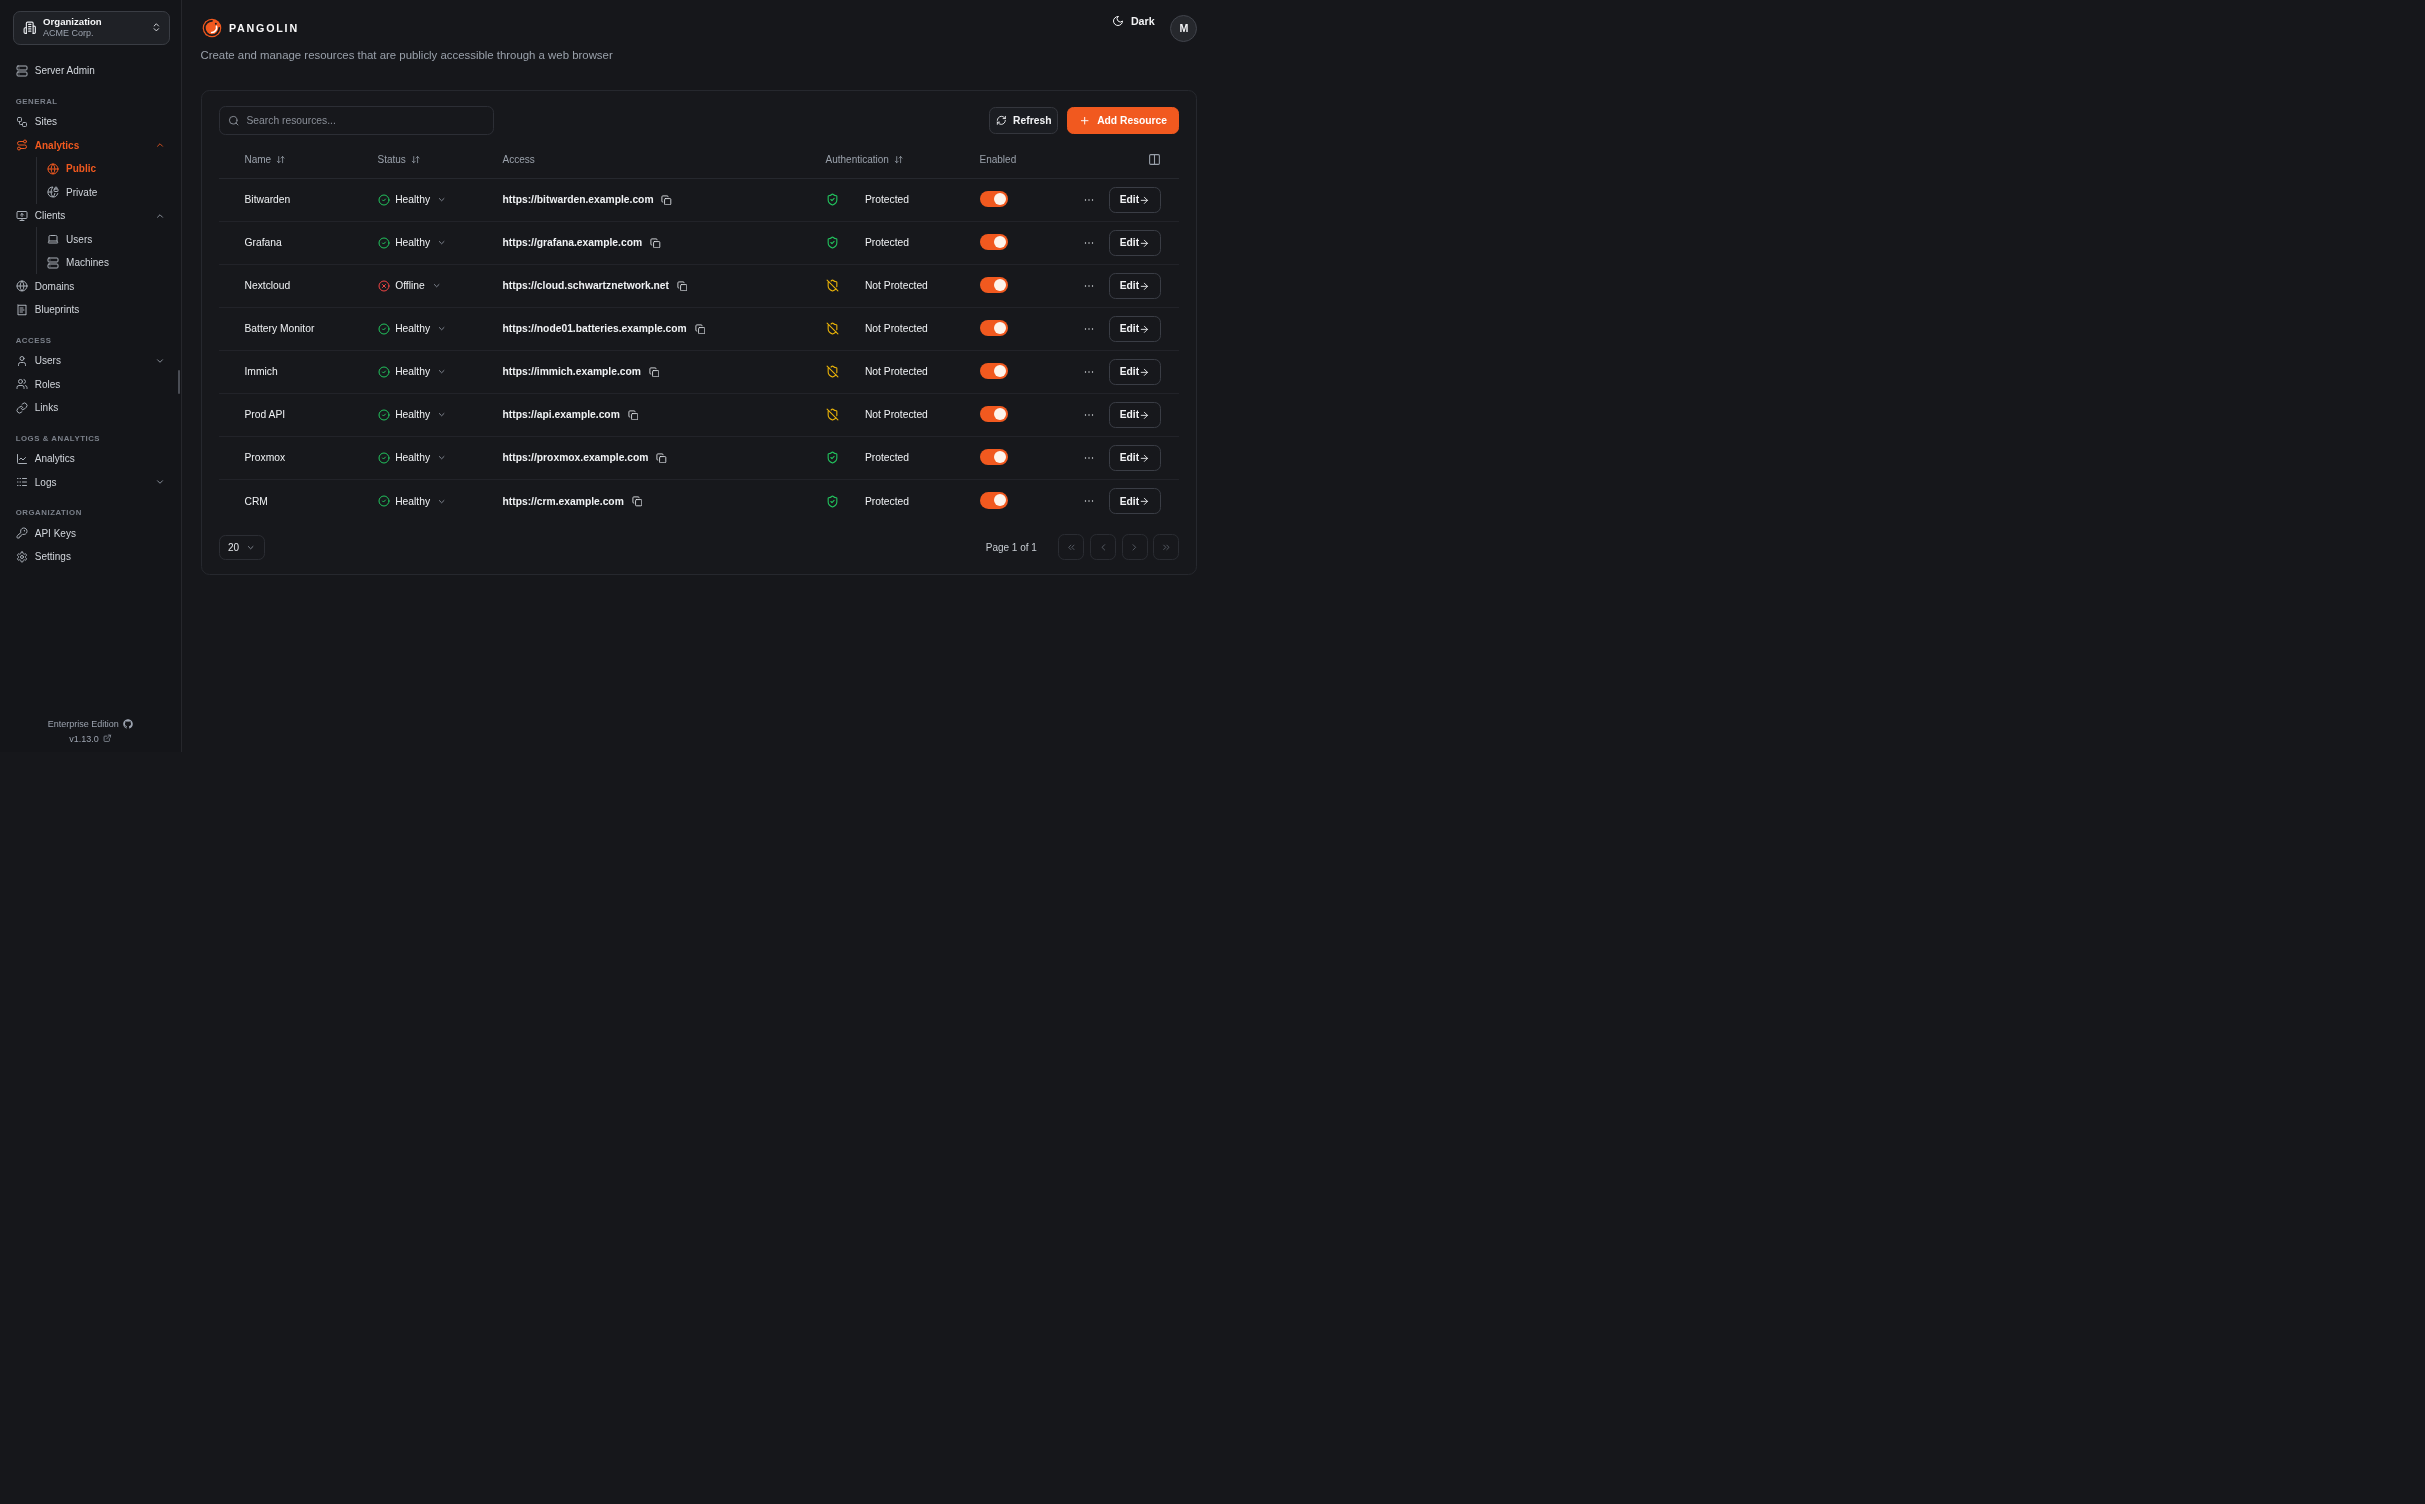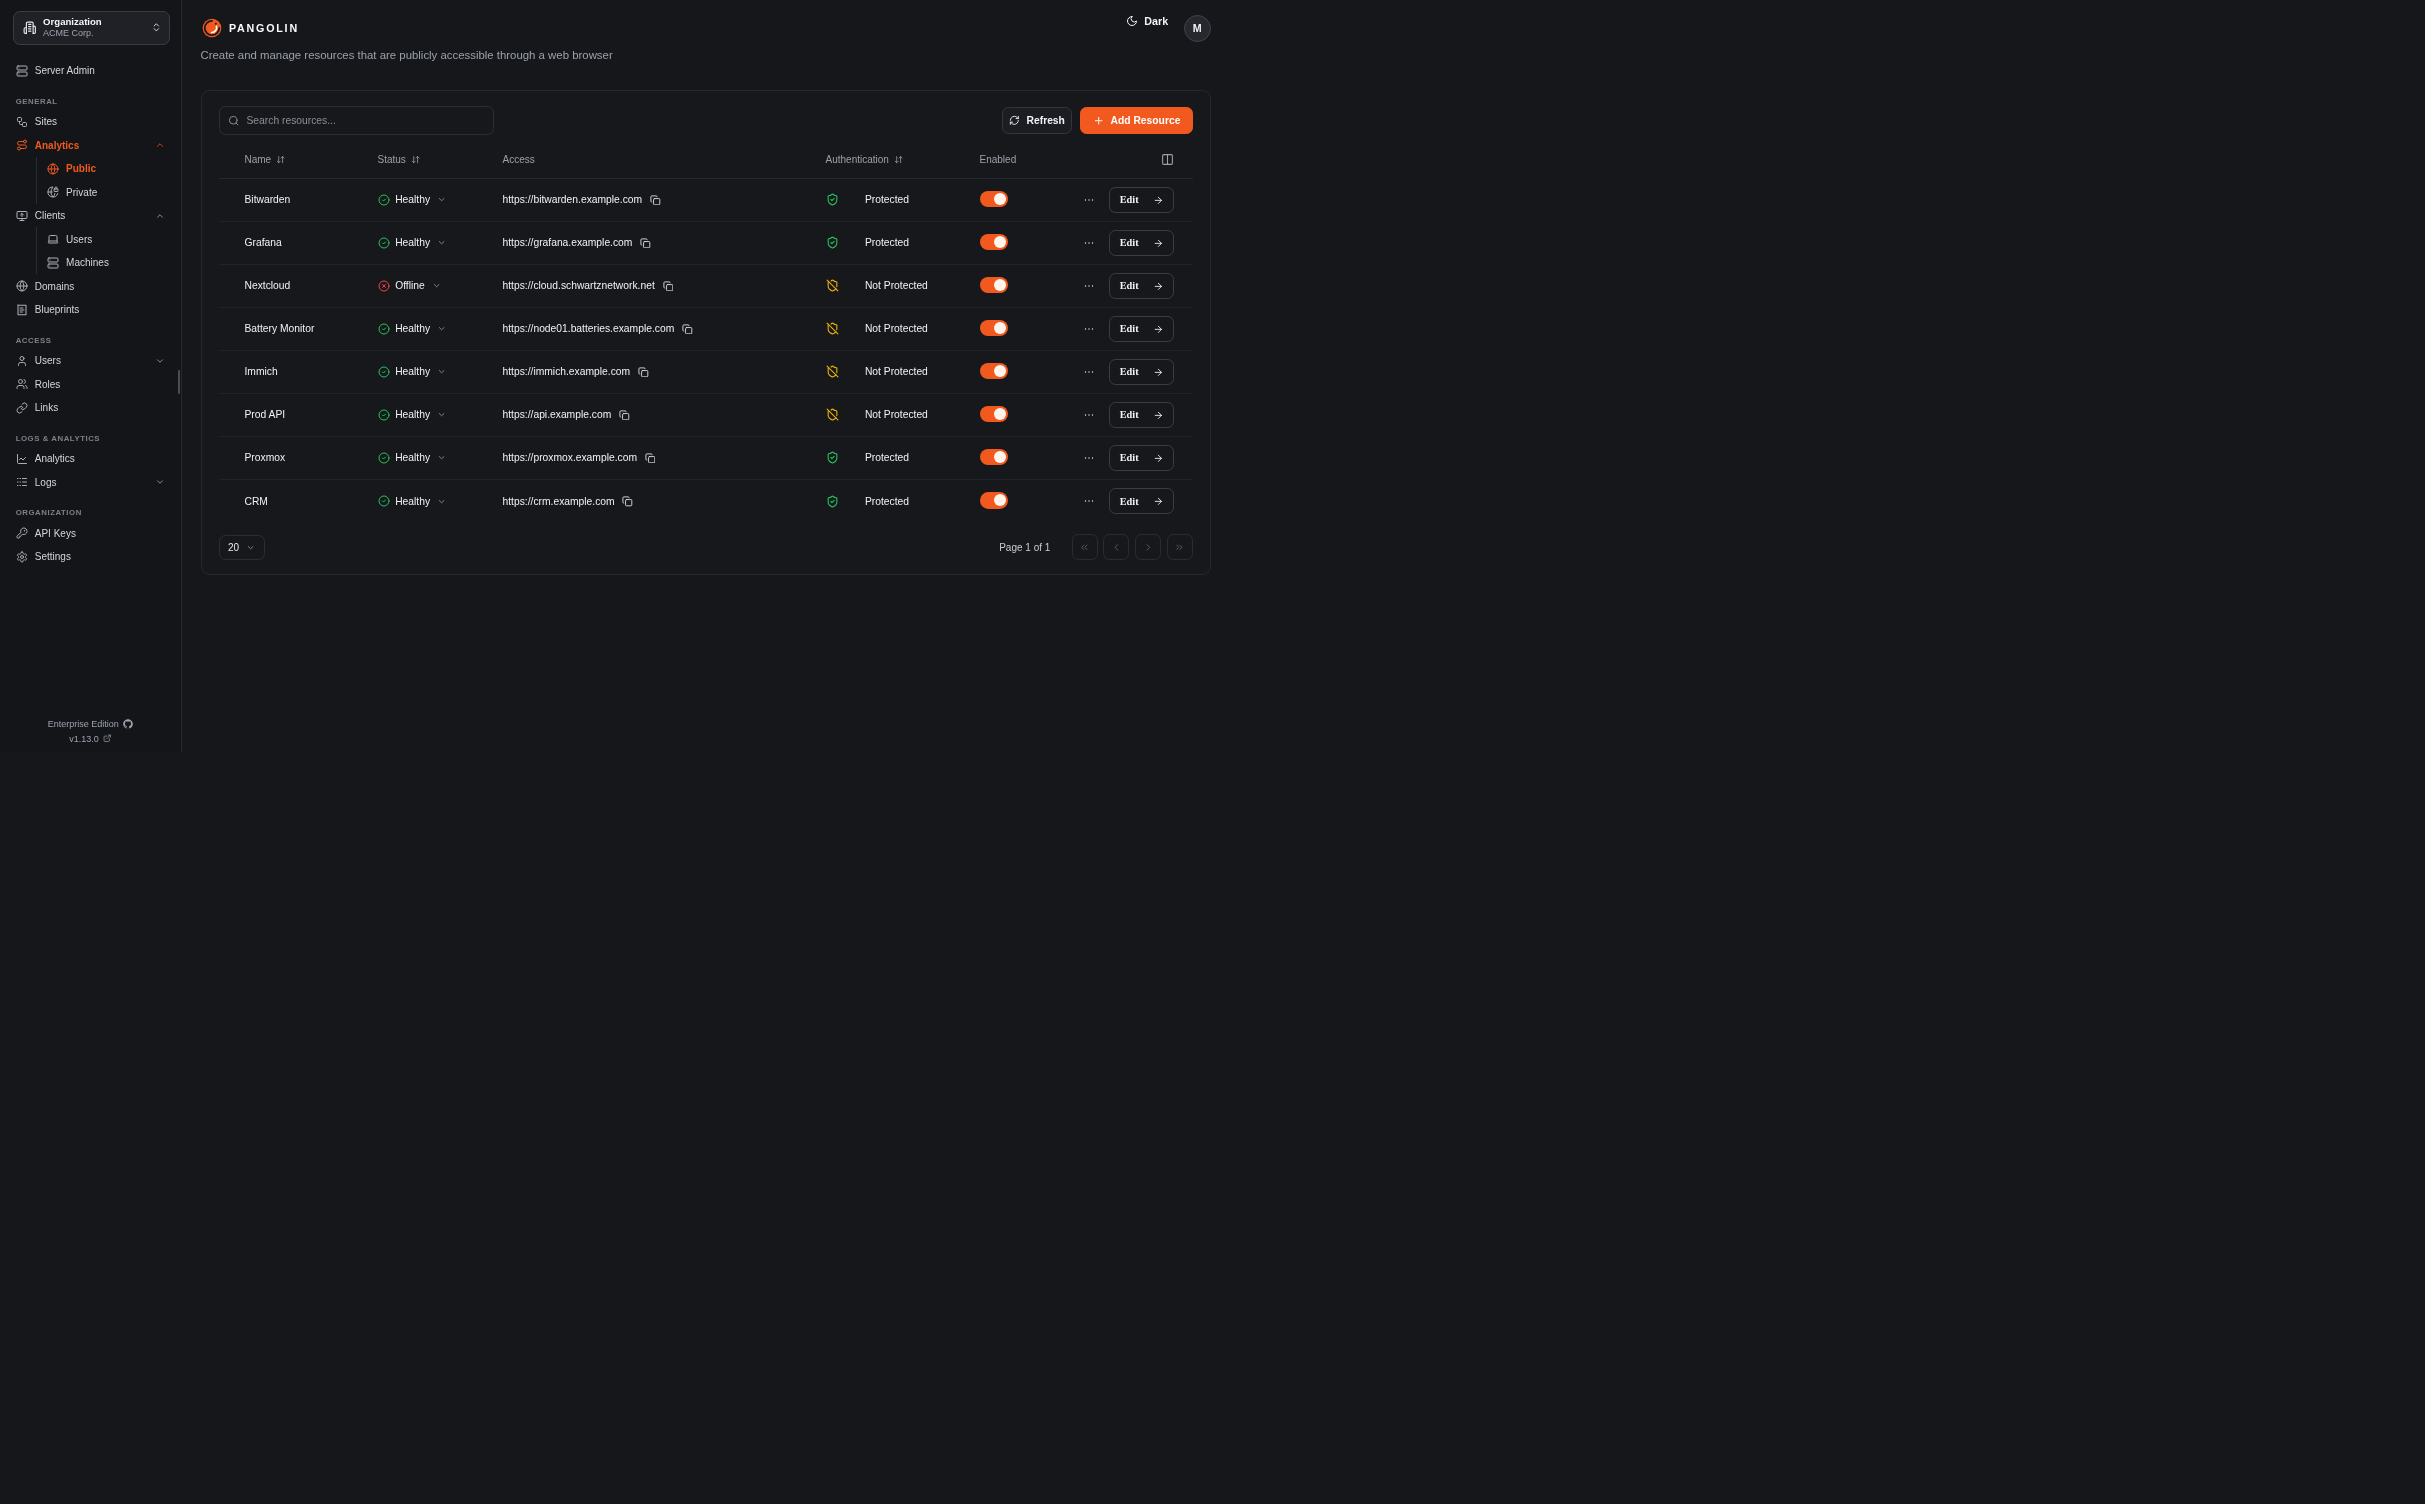--- a/index.html
+++ b/index.html
@@ -114,39 +114,39 @@
   .th-actions { display:flex; justify-content:flex-end; }
   .columns-btn { background:none; border:none; color:#9aa1ab; cursor:pointer; display:flex; }
 
   .trow { height:43px; border-bottom:0.7px solid #222329; }
   .trow:last-child { border-bottom:none; }
   .cell-name { font-size:10.3px; color:#f0f2f4; }
   .status-select { display:flex; align-items:center; gap:5.7px; cursor:pointer; width:max-content; }
   .status-select .txt { font-size:10.3px; color:#f0f2f4; }
   .status-select .chev { color:#9ca3af; margin-left:1.4px; }
   .ic-green { color:#22c55e; } .ic-red { color:#ef4444; } .ic-amber { color:#eab308; }
-  .cell-access { display:flex; align-items:center; gap:7.8px; }
+  .cell-access { display:flex; align-items:center; gap:7.8px;font-weight:bold; }
   .cell-access .url { font-size:10.3px; color:#f0f2f4; white-space:nowrap; }
   .copy-btn { background:none; border:none; color:#dfe2e6; cursor:pointer; display:flex; }
   .cell-auth { display:flex; align-items:center; gap:6.4px; }
   .cell-auth .txt { font-size:10.3px; color:#f0f2f4; white-space:nowrap;margin-left:20px; }
   .toggle {
     width:28.5px; height:16.4px; border-radius:8.5px; background:#f1591f;
     border:none; position:relative; cursor:pointer;
   }
   .toggle .knob {
     position:absolute; top:2.1px; left:14.2px; width:12px; height:12px;
     border-radius:50%; background:#fdf4ec;
   }
   .cell-actions { display:flex; align-items:center; justify-content:flex-end; gap:14.2px; }
   .dots-btn { background:none; border:none; color:#e8eaed; cursor:pointer; display:flex; }
   .edit-btn {
-    display:flex; align-items:center; gap:14px; height:26px; padding:0 10px;
+    display:flex; align-items:center; gap:0; height:26px; padding:0 10px;
     background:transparent; border:0.7px solid #3a3d45; border-radius:6.4px;
-    color:#f2f3f5; font-size:10.3px; font-weight:600; cursor:pointer; font-family:Liberation Serif, serif;
+    color:#f2f3f5; font-size:10.3px; font-weight:600; cursor:pointer; font-family:Liberation Sans, sans-serif;
   }
 
   .card-footer { display:flex; align-items:center; justify-content:space-between; margin-top:11.4px; }
   .page-size {
     display:flex; align-items:center; gap:7.1px; height:25px; padding:0 8.5px;
     background:transparent; border:0.7px solid #2b2d33; border-radius:6.4px;
     color:#e5e7eb; font-size:10px; cursor:pointer; font-family:inherit;
   }
   .page-size .chev { color:#9aa1ab; }
   .pager { display:flex; align-items:center; gap:5.7px; }

